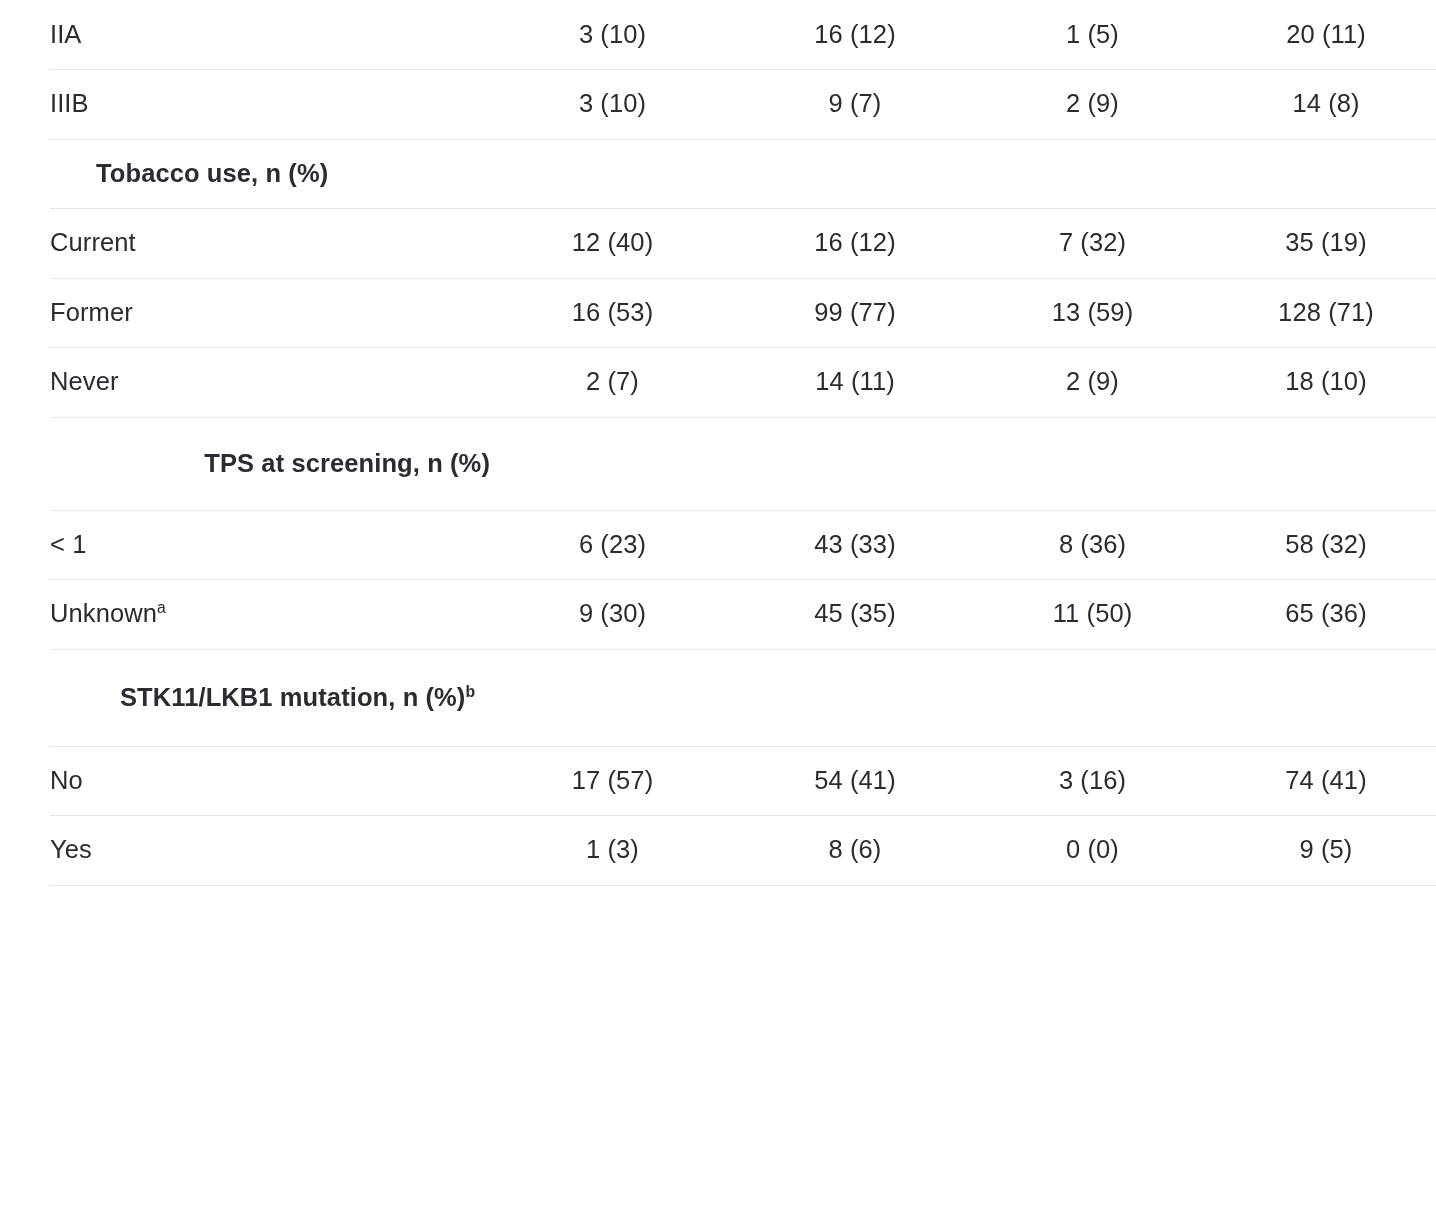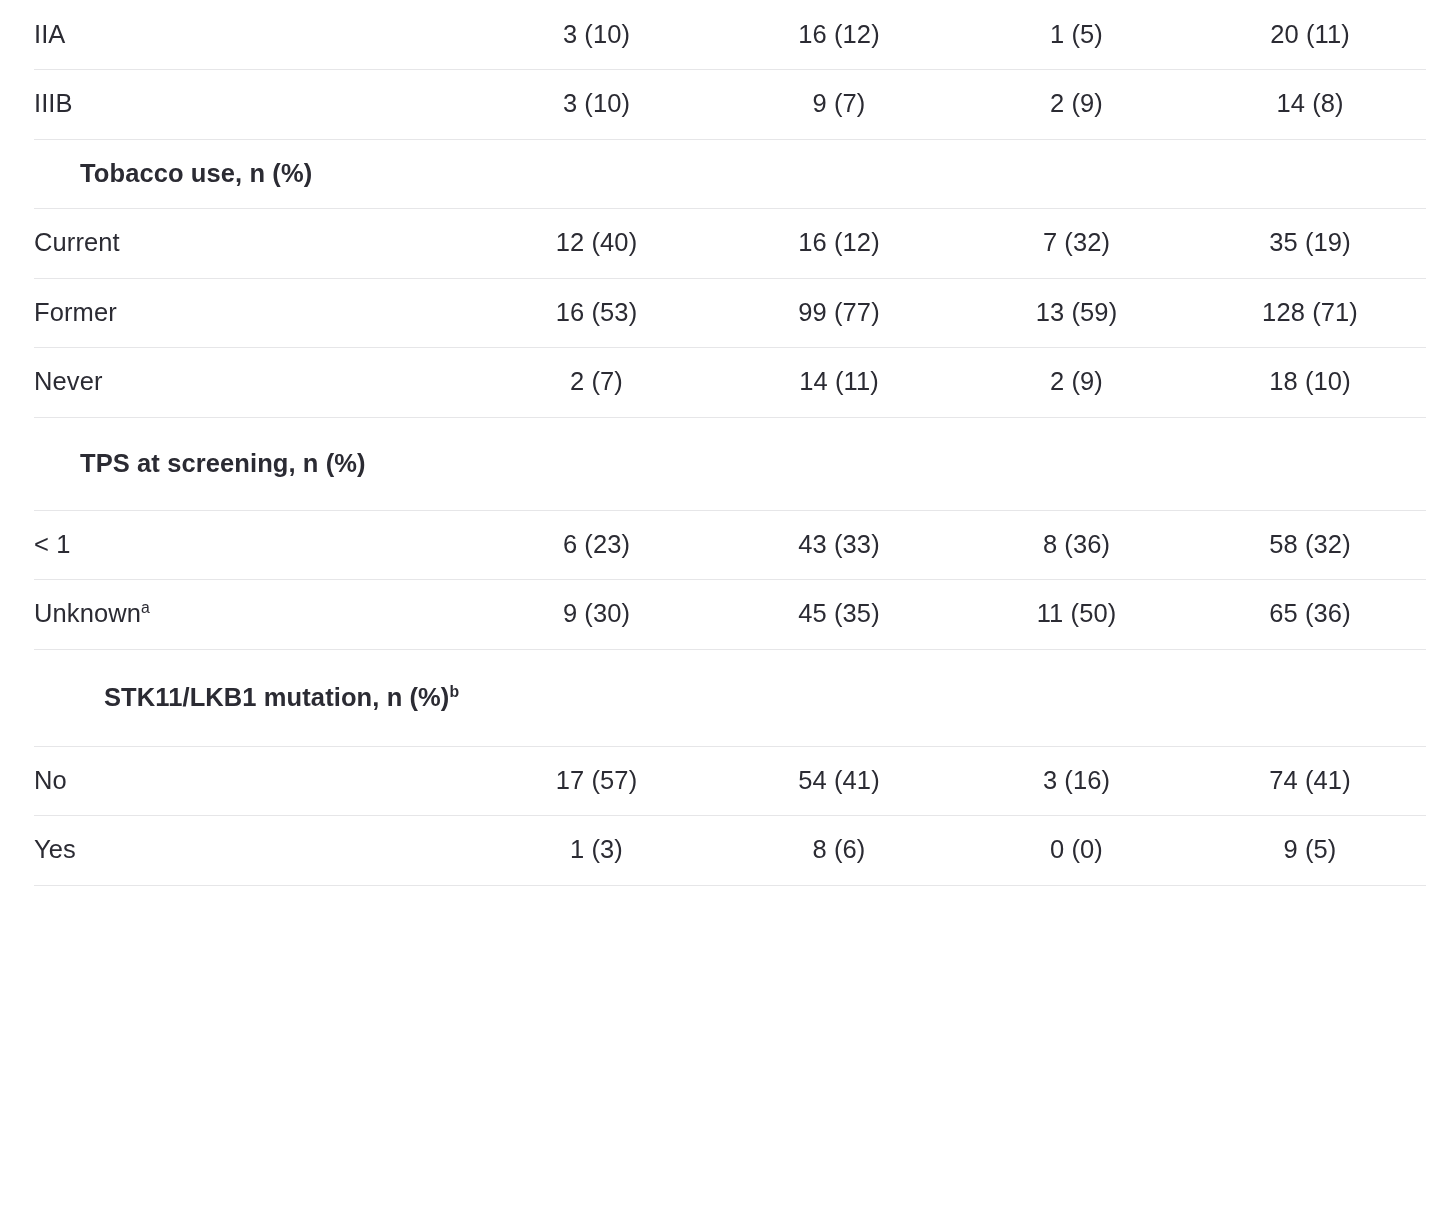--- a/index.html
+++ b/index.html
@@ -10,21 +10,21 @@
   body {
     width: 1436px;
     height: 1221px;
     font-family: "Liberation Sans", sans-serif;
     color: #2b2b33;
     overflow: hidden;
   }
   .table-wrap {
     width: 1436px;
     box-sizing: border-box;
-    padding-left: 34px;
+    padding-left: 50px;
     padding-right: 10px;
     border-radius: 27px;
   }
   table.data-table {
     border-collapse: collapse;
     width: 1392px;
     table-layout: fixed;
   }
   table.data-table tr {
     border-bottom: 1px solid #e6e6e8;
@@ -55,20 +55,21 @@
   col.c3 { width: 240px; }
   col.c4 { width: 235px; }
   col.c5 { width: 232px; }
 
   tr.section td.label {
     font-weight: 700;
     padding-left: 46px;
   }
   tr.tall td {
     height: 93px;
+    text-align: right;
   }
   tr.tall2 td {
     height: 97px;
   }
   .ital {
     font-weight: 700;
     margin-left: 24px;
   }
   sup {
     font-size: 0.62em;

